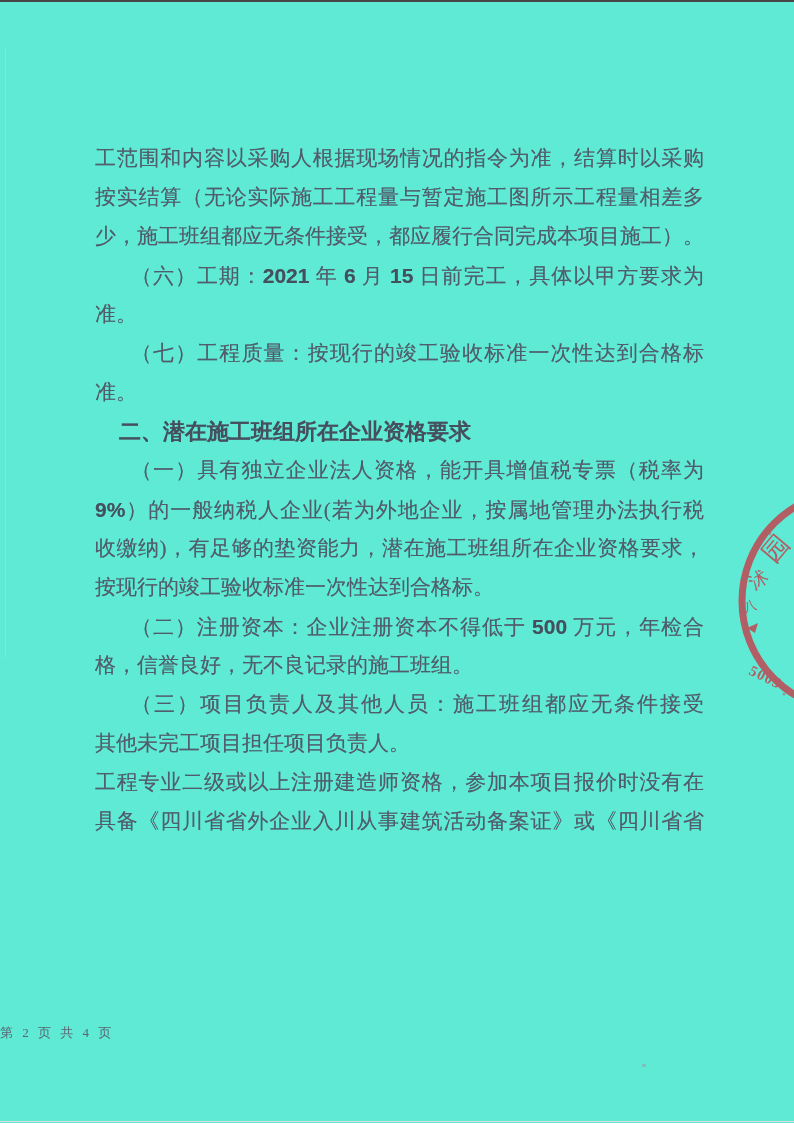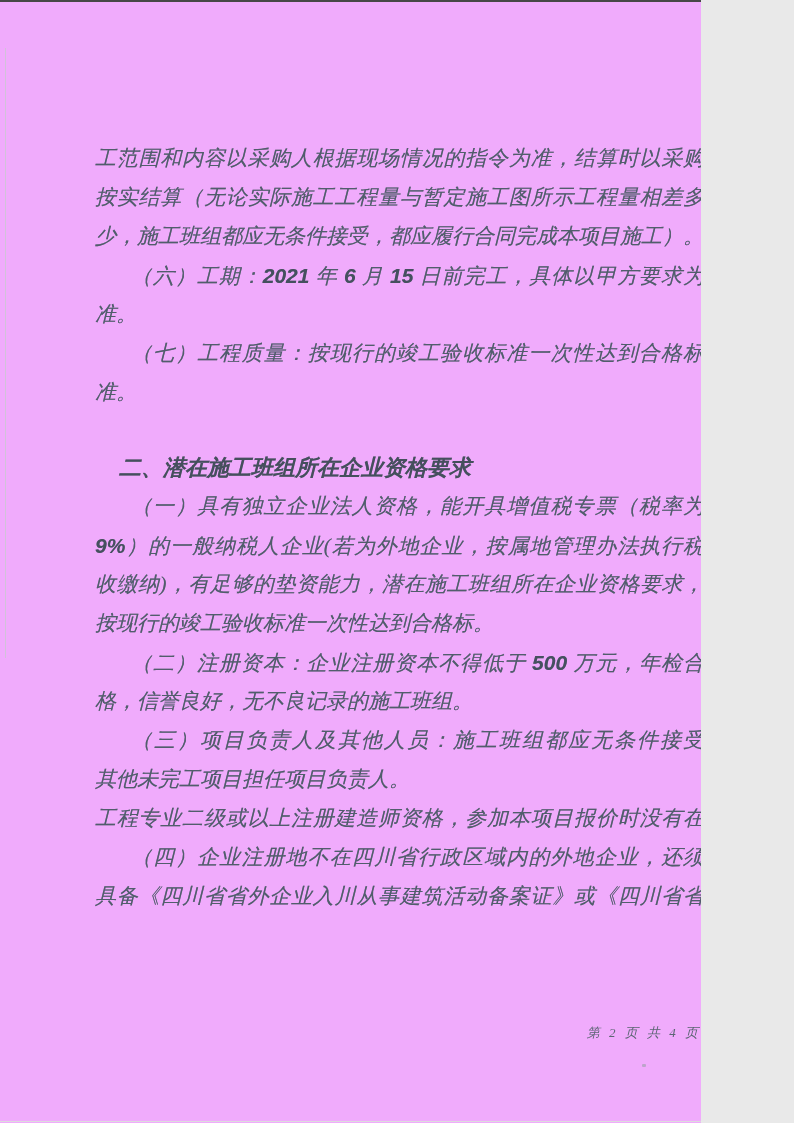--- a/index.html
+++ b/index.html
@@ -1,22 +1,21 @@
 <!DOCTYPE html>
 <html><head>
 <meta charset="utf-8">
 <style>
   html,body{margin:0;padding:0;background:#e9e9e9;}
   .page{
     position:relative;
-    width:701px;height:1123px;
-    background:#f0abfc;
+    width:794px;height:1123px;
+    background:#5eead4;
     overflow:hidden;
     font-family:"Liberation Serif","DejaVu Serif",serif;
-    font-style:italic;
   }
   .edge-top{position:absolute;top:0;left:0;width:100%;height:2px;background:#474747;}
   .edge-bottom{position:absolute;bottom:1px;left:0;width:100%;height:1px;background:#dcdcdc;}
   .edge-left{position:absolute;left:5px;top:48px;width:1px;height:610px;background:#c7cacd;opacity:.75;}
   .speck{position:absolute;left:642px;top:1064px;width:4px;height:3px;background:#9aa0a8;opacity:.6;border-radius:1px;}
 
   .doc{position:absolute;left:95px;top:139px;width:609px;}
   .line{
     height:39px;line-height:39px;
     font-size:21px;color:#515d6c;
@@ -26,29 +25,29 @@
   .line.fill{
     white-space:normal;
     text-align:justify;text-align-last:justify;
     text-justify:inter-character;
   }
   .line.indent{padding-left:36px;}
   .line.head{
     padding-left:24px;
     font-family:"Liberation Sans","DejaVu Sans",sans-serif;
     font-weight:700;font-size:22px;color:#454f5d;
-    text-align:left;text-align-last:left;margin-top:36px;
+    text-align:left;text-align-last:left;
   }
   .num{
     font-family:"Liberation Sans","DejaVu Sans",sans-serif;
     font-weight:600;color:#45505f;
   }
   .footer{
     position:absolute;top:1024px;left:0;width:100%;
-    text-align:right;
+    text-align:left;
     font-size:13px;letter-spacing:3px;color:#5b6573;
     font-family:"Liberation Serif","DejaVu Serif",serif;
   }
   .seal{position:absolute;left:734px;top:482px;width:120px;height:240px;overflow:visible;}
   .seal text{font-family:"Liberation Serif","DejaVu Serif",serif;}
 </style>
 </head>
 <body>
 
 <div class="page">
@@ -68,21 +67,20 @@
       <div class="line head">二、潜在施工班组所在企业资格要求</div>
       <div class="line fill indent">（一）具有独立企业法人资格，能开具增值税专票（税率为</div>
       <div class="line fill"><span class="num">9%</span>）的一般纳税人企业(若为外地企业，按属地管理办法执行税</div>
       <div class="line fill">收缴纳)，有足够的垫资能力，潜在施工班组所在企业资格要求，</div>
       <div class="line">按现行的竣工验收标准一次性达到合格标。</div>
       <div class="line fill indent">（二）注册资本：企业注册资本不得低于 <span class="num">500</span> 万元，年检合</div>
       <div class="line">格，信誉良好，无不良记录的施工班组。</div>
       <div class="line fill indent">（三）项目负责人及其他人员：施工班组都应无条件接受</div>
       <div class="line">其他未完工项目担任项目负责人。</div>
       <div class="line fill">工程专业二级或以上注册建造师资格，参加本项目报价时没有在</div>
-      <div class="line fill indent">（四）企业注册地不在四川省行政区域内的外地企业，还须</div>
       <div class="line fill">具备《四川省省外企业入川从事建筑活动备案证》或《四川省省</div>
     </div>
 
   <svg class="seal" viewBox="0 0 120 240" aria-hidden="true">
     <g fill="#c5404d" stroke="none" opacity="0.82">
       <circle cx="118" cy="119" r="110" fill="none" stroke="#c5404d" stroke-width="7"></circle>
       <text x="40" y="82" font-size="26" transform="rotate(-50 40 82)">园</text>
       <text x="20" y="108" font-size="19" transform="rotate(-34 20 108)">沭</text>
       <text x="11" y="130" font-size="13" transform="rotate(-16 11 130)">八</text>
       <path d="M13 146 l11 -5 -3 10 z"></path>

